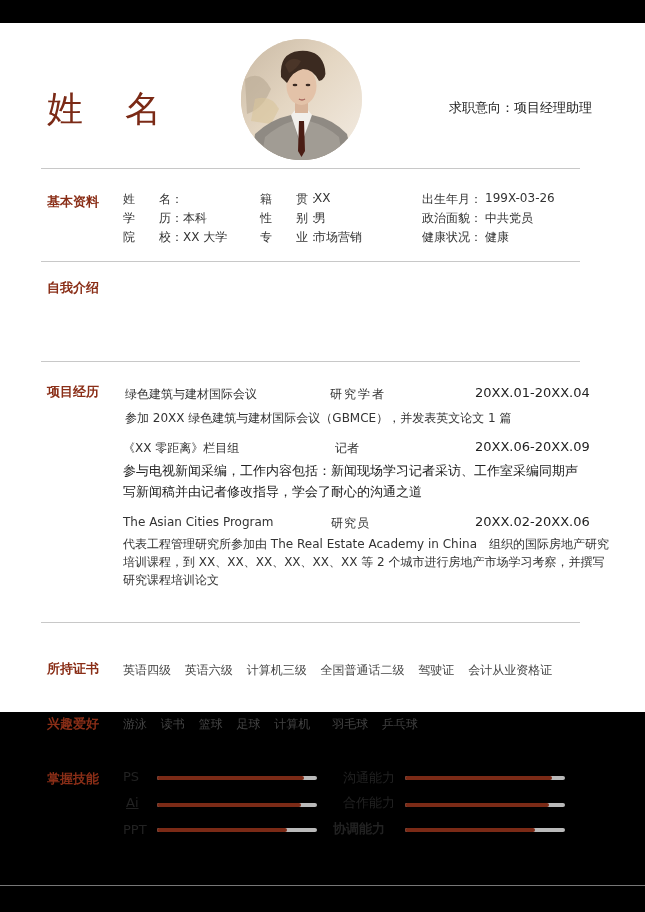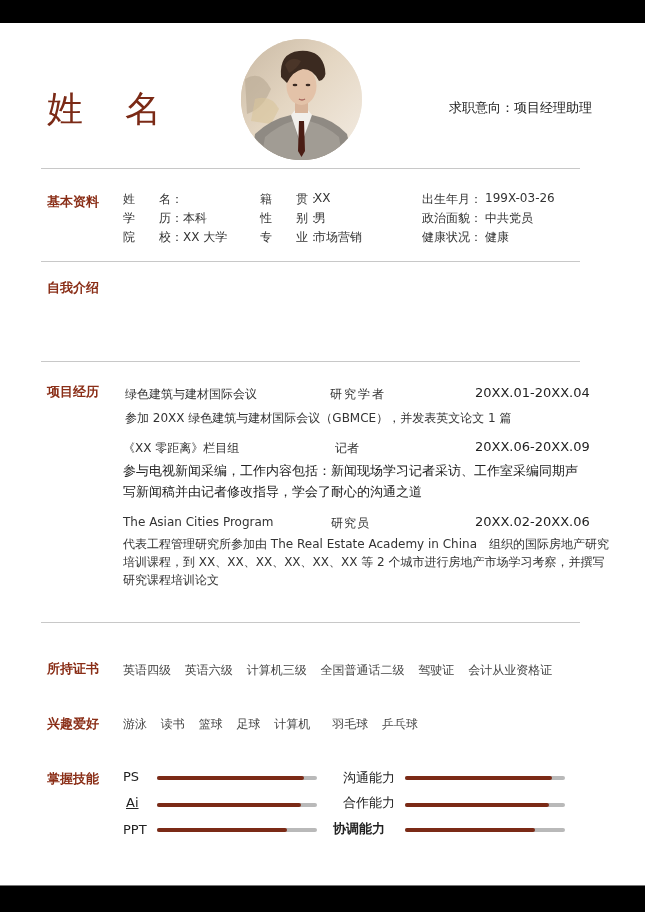--- a/index.html
+++ b/index.html
@@ -1,18 +1,18 @@
 <!DOCTYPE html>
 <html><head>
 <meta charset="utf-8">
 <style>
   * { box-sizing: border-box; margin: 0; padding: 0; }
   html, body { width: 645px; height: 912px; background: #000; overflow: hidden; }
   body { position: relative; font-family: "DejaVu Sans", "Liberation Sans", sans-serif; color: #222; }
-  .page { position: absolute; left: 0; top: 23px; width: 645px; height: 862px; background: #fff; }
+  .page { position: absolute; left: 0; top: 23px; width: 645px; height: 689px; background: #fff; }
   .bottom-edge { position: absolute; left: 0; top: 885px; width: 645px; height: 1px; background: #777; }
 
   .abs { position: absolute; white-space: nowrap; }
 
   .name { left: 47px; top: 62px; font-size: 36px; color: #7b2a16; letter-spacing: 2px; }
   .name span { display: inline-block; }
   .name .gap { width: 40px; }
 
   .photo { left: 241px; top: 16px; width: 121px; height: 121px; border-radius: 50%; overflow: hidden;
            background: radial-gradient(circle at 30% 35%, #e8dccb 0%, #d8c7b0 35%, #efe7dd 70%, #f5efe8 100%); }

